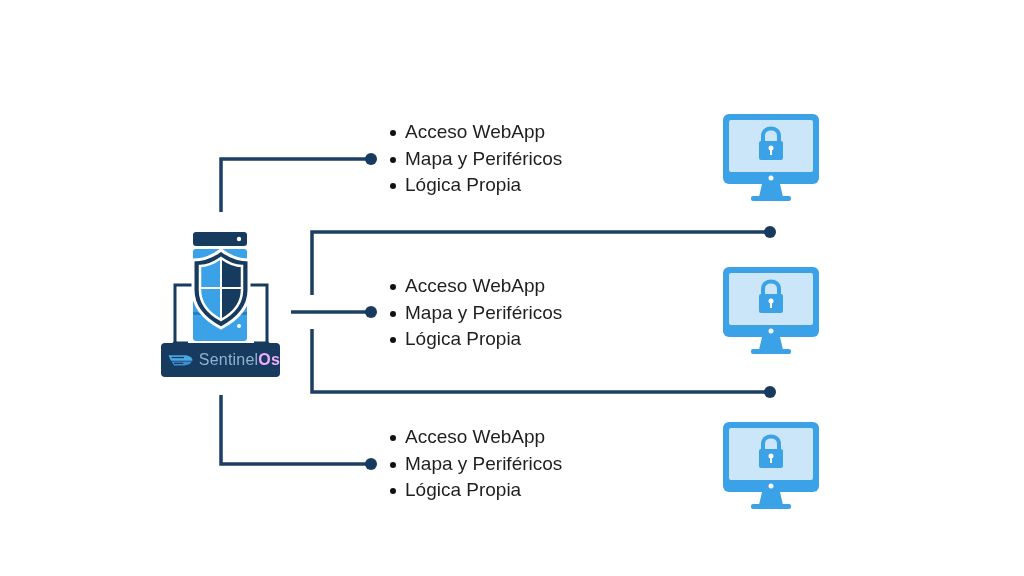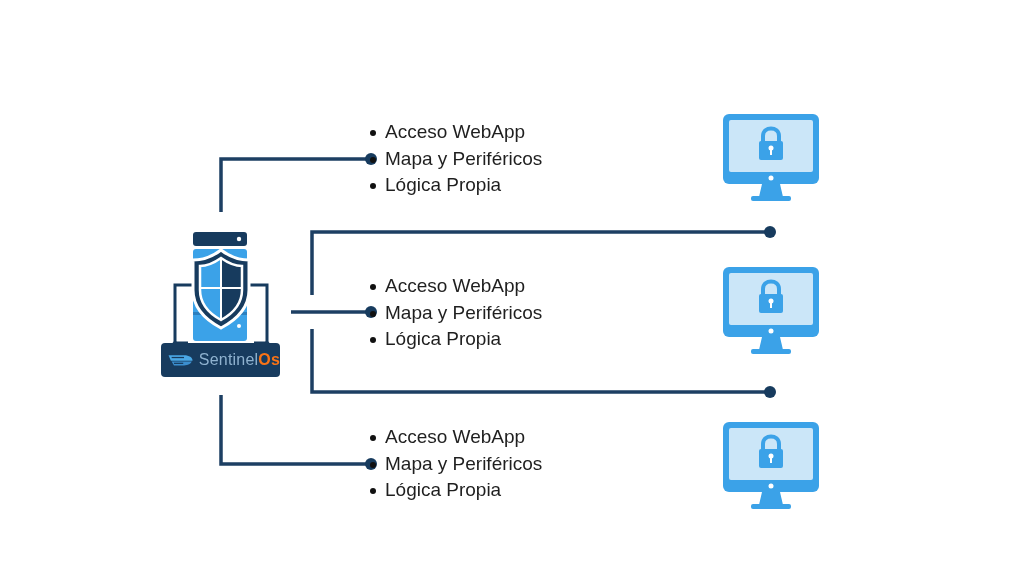--- a/index.html
+++ b/index.html
@@ -1,26 +1,26 @@
 <!DOCTYPE html>
 <html><head>
   <meta charset="utf-8">
   <style>
     html, body { margin: 0; padding: 0; background: #ffffff; }
     body { width: 1024px; height: 576px; position: relative; overflow: hidden; font-family: "Liberation Sans", "DejaVu Sans", sans-serif; }
     .stage { position: absolute; left: 0; top: 0; width: 1024px; height: 576px; }
     svg.connectors { position: absolute; left: 0; top: 0; }
-    .bullets { position: absolute; left: 368px; margin: 0; padding: 0; list-style: none; }
+    .bullets { position: absolute; left: 388px; margin: 0; padding: 0; list-style: none; }
     .bullets li { font-size: 19px; color: #1f1f1f; line-height: 26.5px; position: relative; padding-left: 17px; white-space: nowrap; }
     .bullets li::before { content: ""; position: absolute; left: 2px; top: 11px; width: 6px; height: 6px; border-radius: 50%; background: #111; }
     .monitor { position: absolute; width: 98px; height: 92px; }
     .server { position: absolute; left: 160px; top: 230px; width: 122px; height: 150px; }
     .logo-bar { position: absolute; left: 161px; top: 343px; width: 119px; height: 34px; background: #173b5e; border-radius: 4px; display: flex; align-items: center; }
     .logo-text { font-size: 16px; color: #8fb2cf; margin-left: 4px; letter-spacing: 0.2px; }
-    .logo-text b { color: #f97316; font-weight: bold; }
+    .logo-text b { color: #f0abfc; font-weight: bold; }
   </style>
 </head>
 <body>
 
 <div class="stage">
 
   <svg class="connectors" width="1024" height="576">
     <g stroke="#1d3f63" stroke-width="3.5" fill="none" stroke-linecap="butt">
       <polyline points="221,212 221,159 370,159"></polyline>
       <polyline points="291,312 370,312"></polyline>

